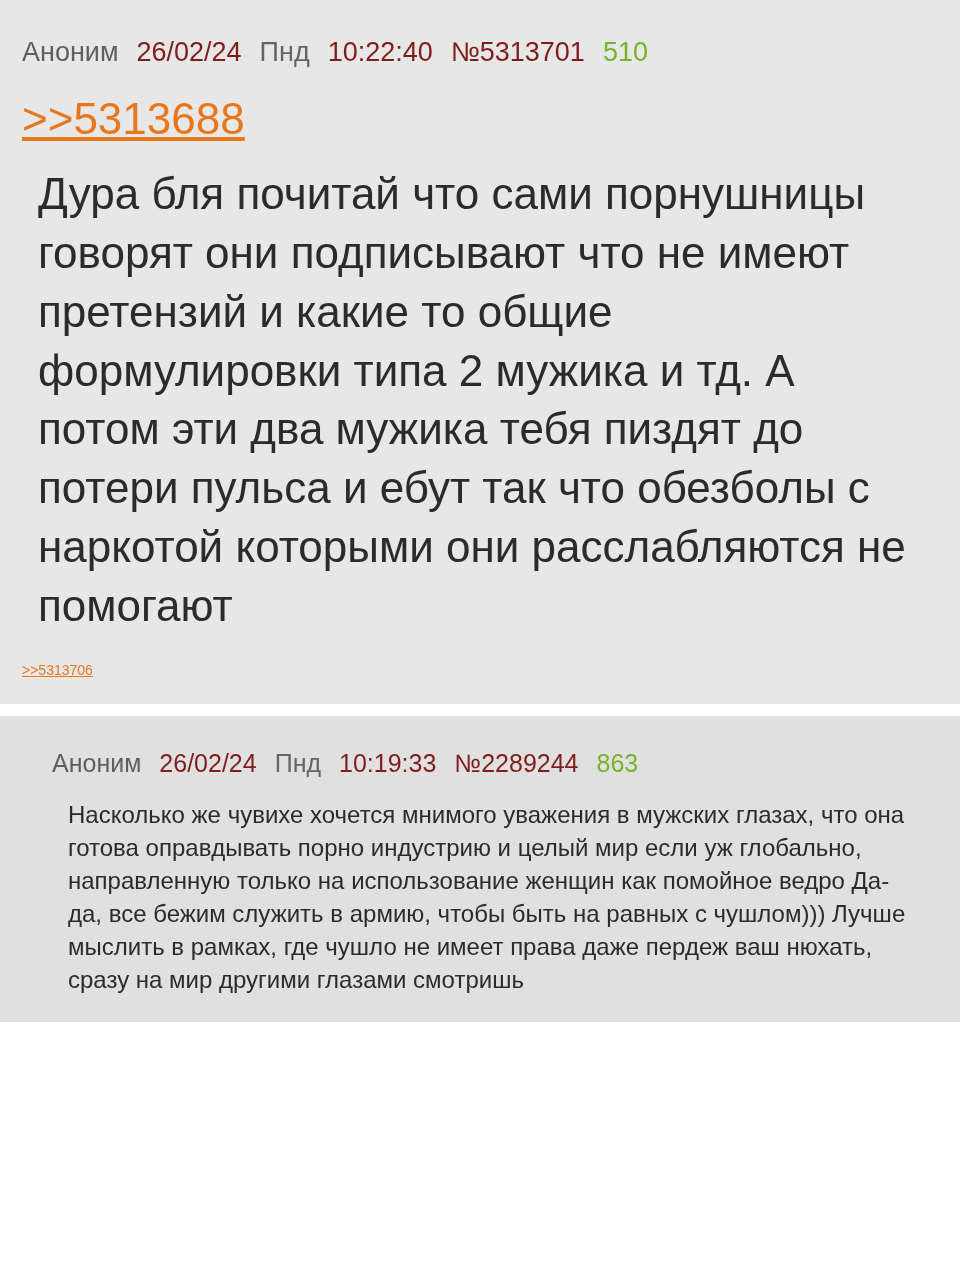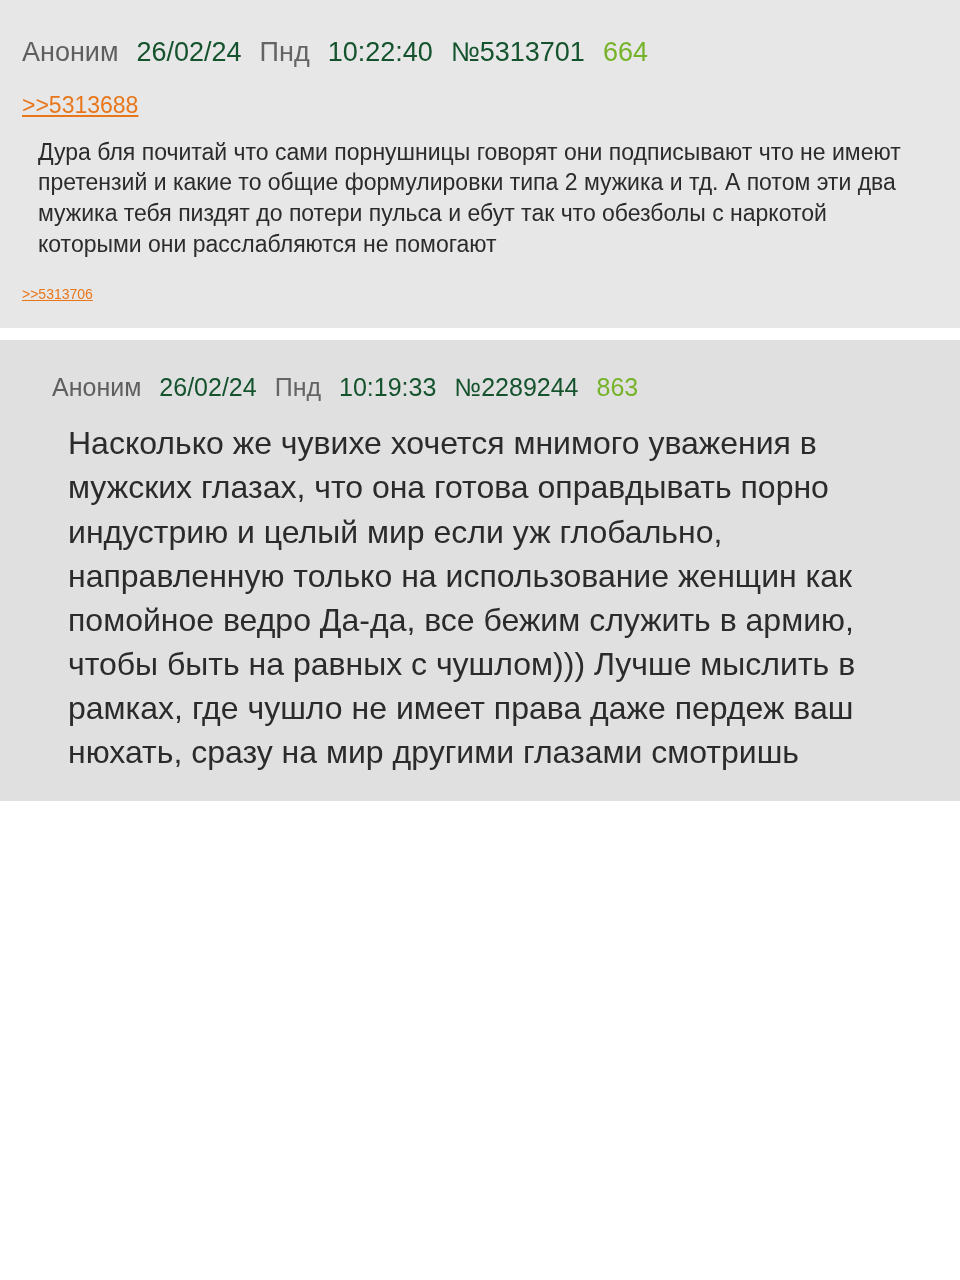--- a/index.html
+++ b/index.html
@@ -60,38 +60,38 @@
     font-size: 25px;
     padding-left: 30px;
   }
 
   .post-header .name {
     color: #5f5f5f;
   }
   .post-header .date,
   .post-header .time,
   .post-header .num {
-    color: #14532d;
+    color: #7f1d1d;
   }
   .post-header .counter {
     color: #76b32a;
   }
 
   
   .post-body {
     margin-top: 22px;
-    font-size: 23px;
+    font-size: 44px;
     line-height: 1.34;
     color: #2b2b2b;
     word-wrap: break-word;
   }
 
   .post--second .post-body {
     padding-left: 30px;
-    font-size: 32px;
+    font-size: 24px;
     line-height: 1.38;
     margin-top: 20px;
   }
 
   .quotelink {
     color: #e8761b;
     text-decoration: underline;
     text-decoration-color: #e8761b;
     display: inline-block;
   }
@@ -113,21 +113,21 @@
 
 <div class="screen">
 
   <div class="post post--first">
     <div class="post-header">
       <span class="name">Аноним</span>
       <span class="date">26/02/24</span>
       <span class="weekday">Пнд</span>
       <span class="time">10:22:40</span>
       <span class="num">№5313701</span>
-      <span class="counter">664</span>
+      <span class="counter">510</span>
     </div>
 
     <div class="post-body">
       <a class="quotelink" href="#">&gt;&gt;5313688</a>
       <p>Дура бля почитай что сами порнушницы говорят они подписывают что не имеют претензий и какие то общие формулировки типа 2 мужика и тд. А потом эти два мужика тебя пиздят до потери пульса и ебут так что обезболы с наркотой которыми они расслабляются не помогают</p>
     </div>
 
     <div class="reply-ref">
       <a class="quotelink" href="#">&gt;&gt;5313706</a>
     </div>

